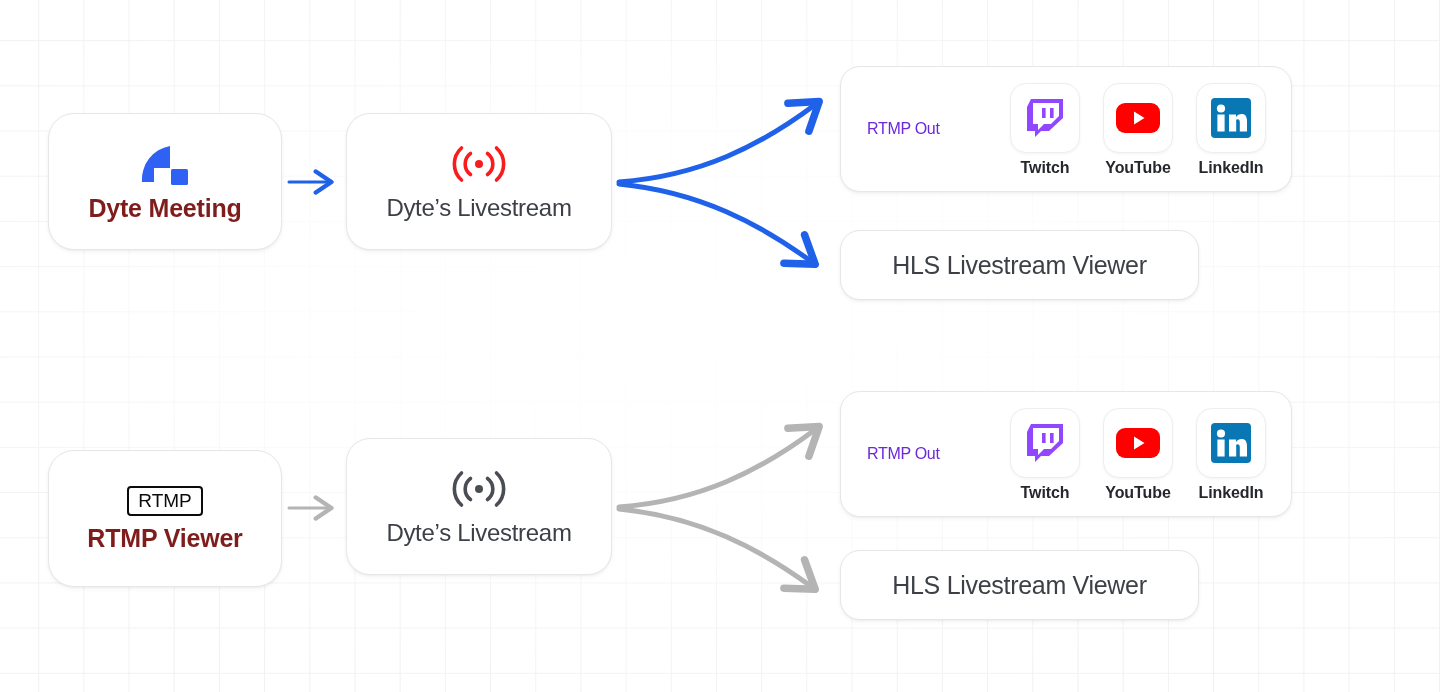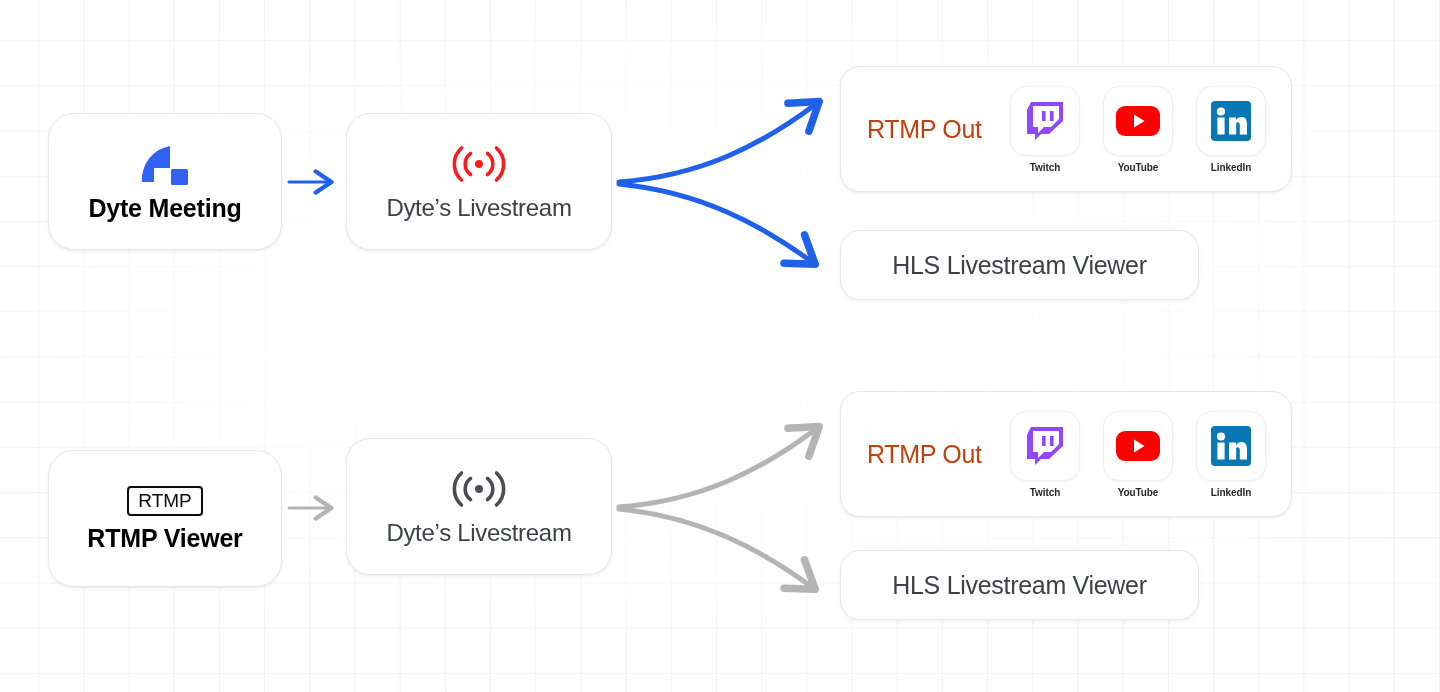--- a/index.html
+++ b/index.html
@@ -63,21 +63,21 @@
   .node-source {
     left: 48px;
     width: 234px;
     height: 137px;
     border-radius: 26px;
     gap: 10px;
   }
   .node-source .node-title {
     font-size: 25px;
     font-weight: 700;
-    color: #000000;
+    color: #7f1d1d;
     letter-spacing: -0.2px;
     line-height: 1;
   }
 
   .dyte-logo {
     position: relative;
     width: 50px;
     height: 44px;
   }
   .dyte-logo svg { display: block; }
@@ -117,23 +117,23 @@
     width: 452px;
     height: 126px;
     border-radius: 20px;
     flex-direction: row;
     justify-content: flex-start;
     align-items: center;
     padding: 0 26px;
     gap: 0;
   }
   .rtmpout-label {
-    font-size: 25px;
+    font-size: 16px;
     font-weight: 400;
-    color: #c2410c;
+    color: #6d28d9;
     letter-spacing: -0.3px;
     white-space: nowrap;
   }
   .platforms {
     display: flex;
     flex-direction: row;
     align-items: flex-start;
     gap: 25px;
     margin-left: auto;
   }
@@ -149,21 +149,21 @@
     height: 68px;
     border-radius: 16px;
     background: #ffffff;
     border: 1px solid #eeeef0;
     box-shadow: 0 1px 3px rgba(17,17,26,0.05);
     display: flex;
     align-items: center;
     justify-content: center;
   }
   .platform-name {
-    font-size: 10px;
+    font-size: 16px;
     font-weight: 700;
     color: #26282d;
     letter-spacing: -0.1px;
     line-height: 1;
   }
 
   
   .node-hls {
     left: 840px;
     width: 359px;

